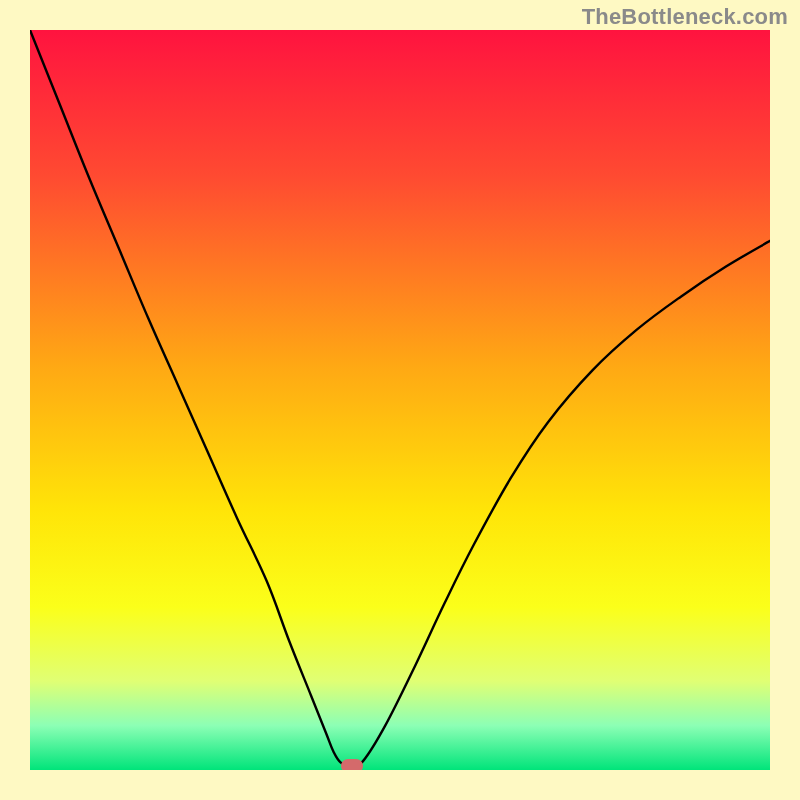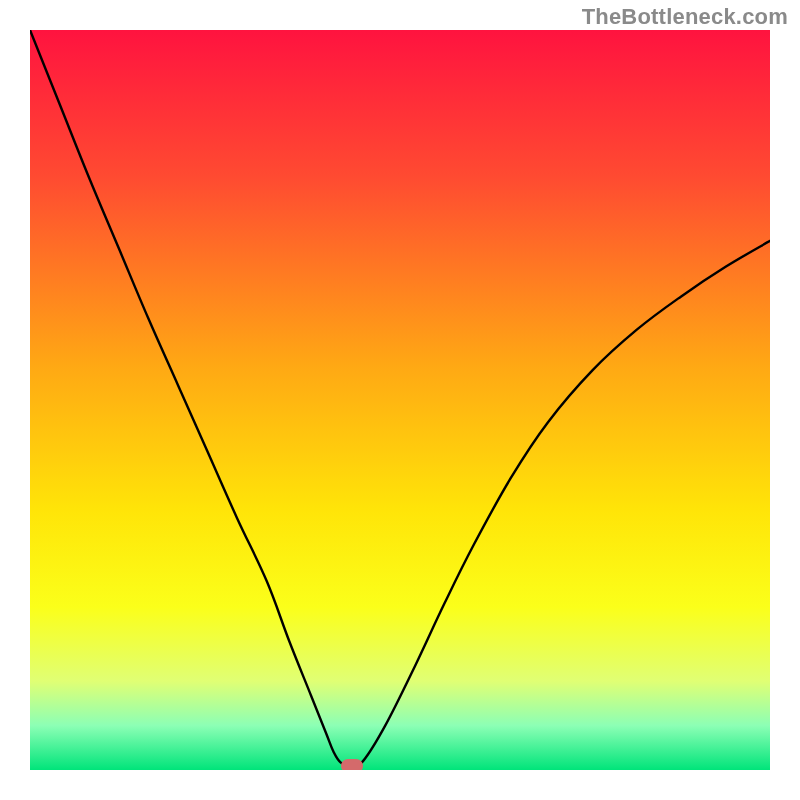--- a/index.html
+++ b/index.html
@@ -9,21 +9,21 @@
     height: 800px;
     background: #000;
     overflow: hidden;
   }
   .frame {
     position: absolute;
     left: 0;
     top: 0;
     width: 800px;
     height: 800px;
-    background: #ffffff;
+    background: #fef9c3;
   }
   .plot {
     position: absolute;
     left: 30px;
     top: 30px;
     width: 740px;
     height: 740px;
     overflow: hidden;
   }
   .gradient {

